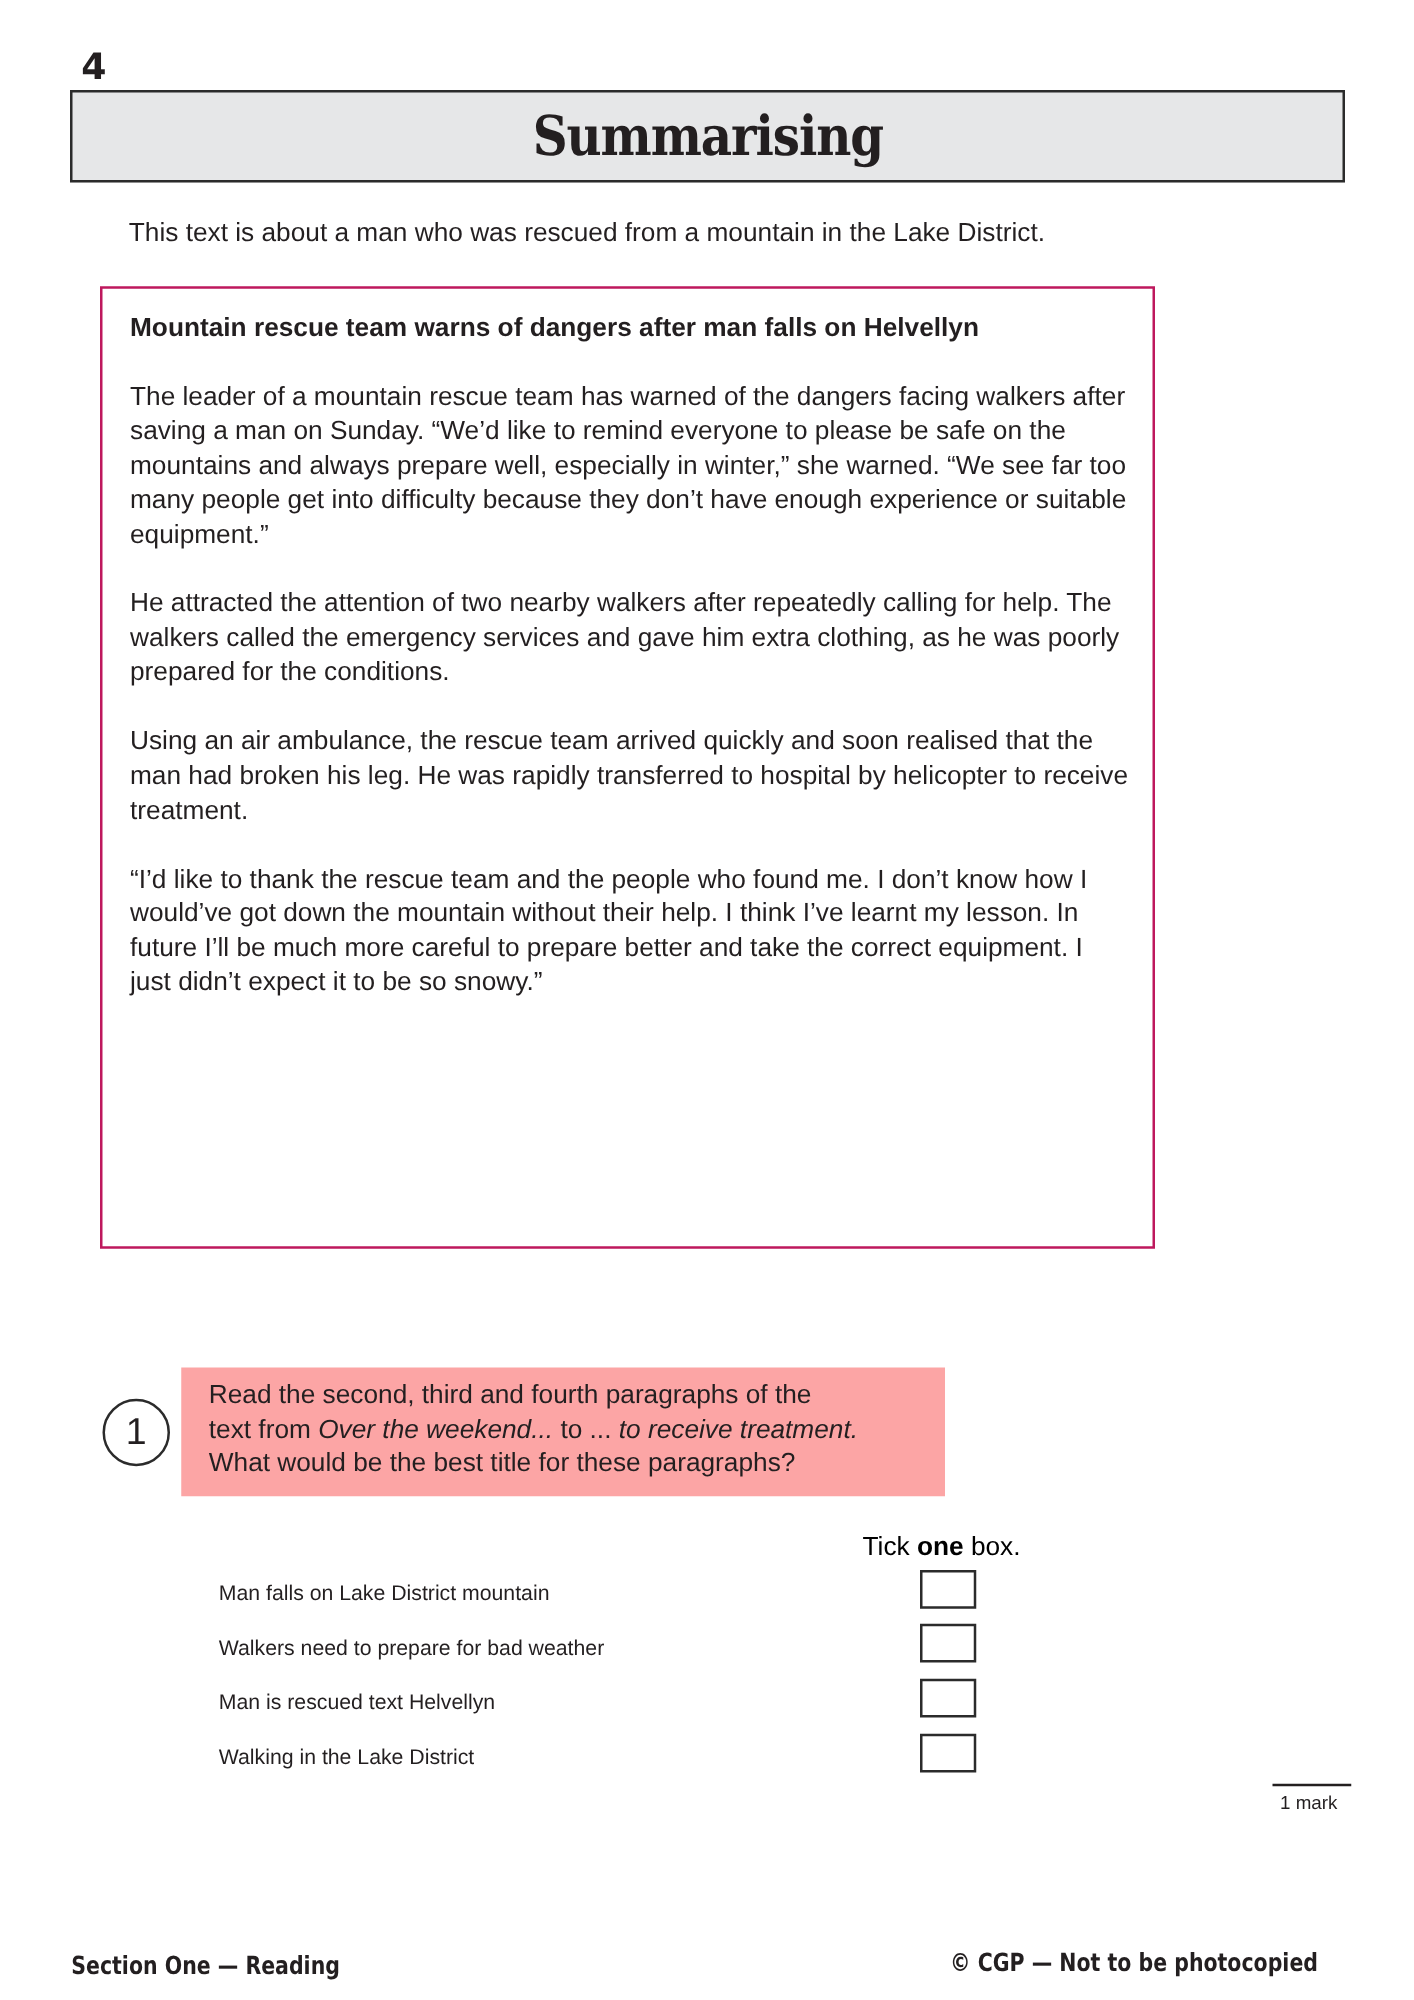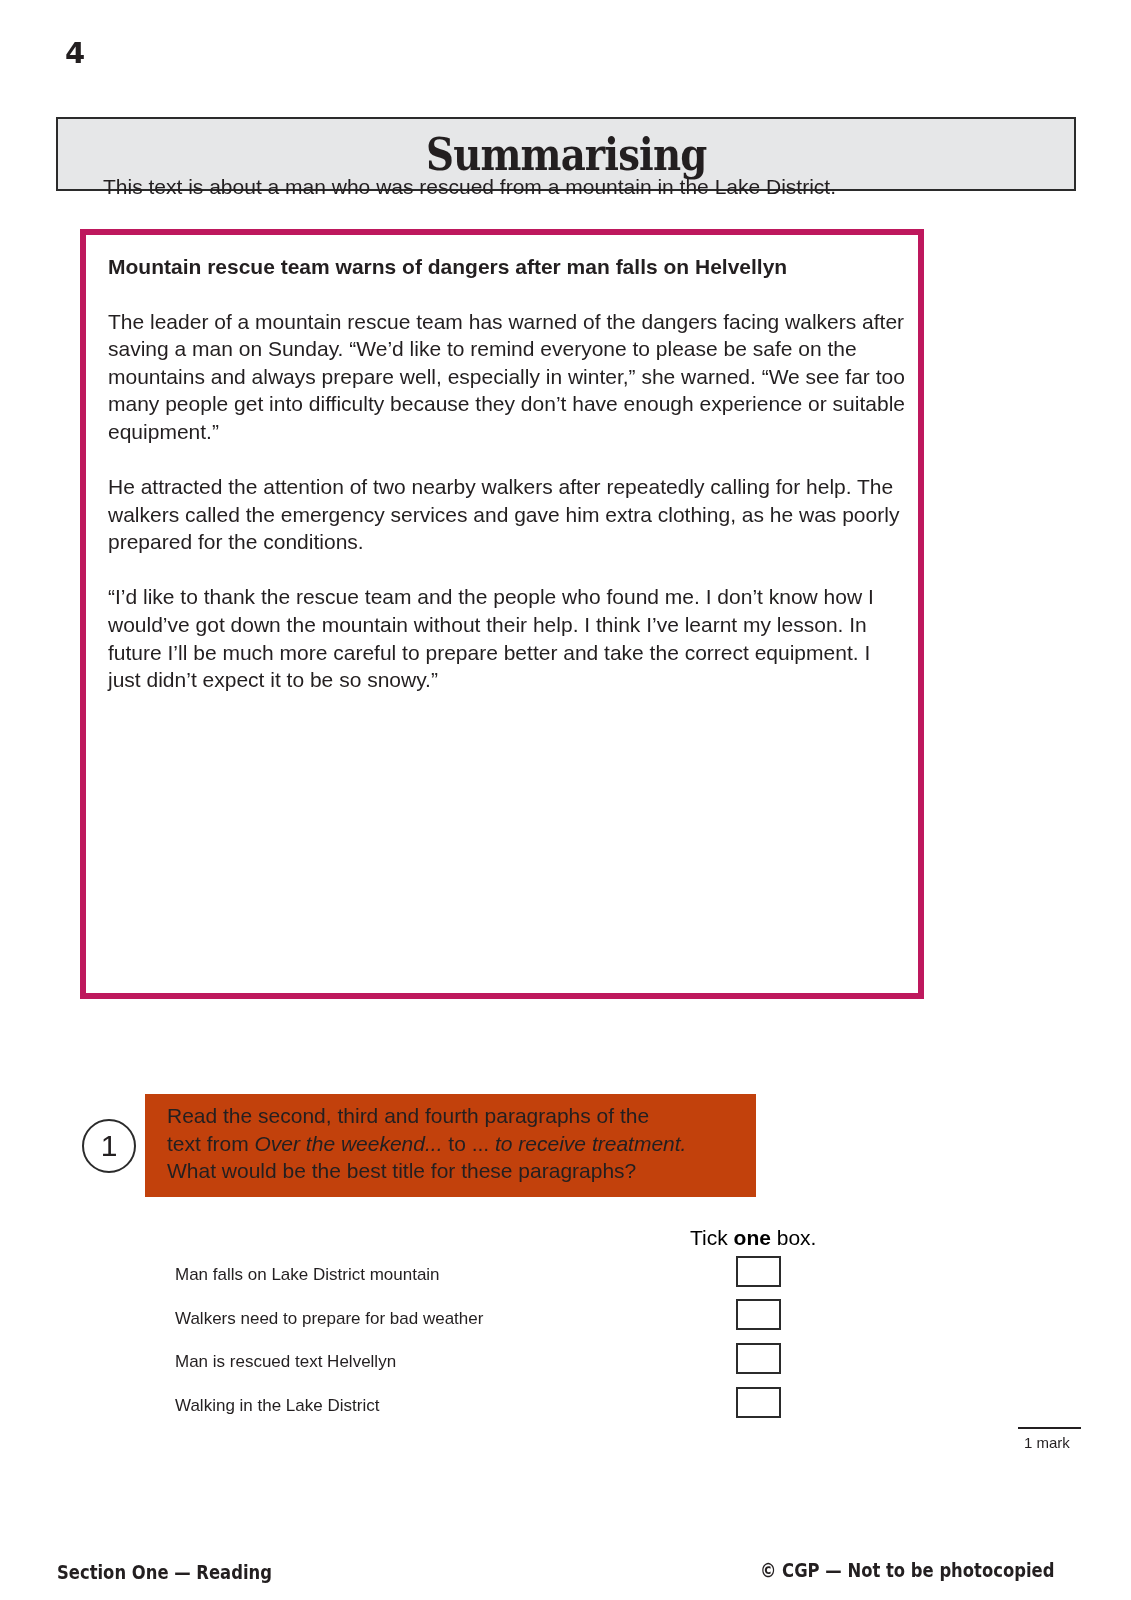--- a/index.html
+++ b/index.html
@@ -8,48 +8,48 @@
     font-family: "Liberation Sans", sans-serif; color: #231f20;
   }
   .abs { position: absolute; }
   .page-number {
     left: 65px; top: 36px; font-size: 29px; font-weight: bold;
     font-family: "DejaVu Sans", sans-serif; color: #231f20;
   }
   .title-box {
     left: 56px; top: 72px; width: 1016px; height: 70px;
     background: #e6e7e8; border: 2px solid #2b2b2b;
-    display: flex; align-items: center; justify-content: center; margin-top: 45px;
+    display: flex; align-items: center; justify-content: center;
   }
   .title-text {
     font-family: "DejaVu Serif", serif; font-weight: bold; font-size: 44px;
     letter-spacing: -1px; transform: scaleX(0.88); color: #231f20;
   }
   .intro {
     left: 103px; top: 175px; font-size: 21px; color: #231f20;
   }
   .passage {
     left: 80px; top: 229px; width: 844px; height: 770px;
-    border: 6px solid #be185d; box-sizing: border-box;
+    border: 2px solid #be185d; box-sizing: border-box;
   }
   .passage-inner {
     position: absolute; left: 22px; top: 18px; width: 800px;
     font-size: 21px; line-height: 27.6px; color: #231f20;
   }
   .passage-headline { font-weight: bold; margin: 0 0 27px 0; }
   .passage-para { margin: 0 0 27.5px 0; }
   .q-circle {
     left: 82px; top: 1119px; width: 54px; height: 54px; border-radius: 50%;
     border: 2px solid #2b2b2b; box-sizing: border-box;
     display: flex; align-items: center; justify-content: center;
     font-size: 30px; font-weight: normal; color: #231f20; background: #ffffff;
   }
   .q-box {
     left: 145px; top: 1094px; width: 611px; height: 103px;
-    background: #c2410c;
+    background: #fca5a5;
   }
   .q-text {
     position: absolute; left: 22px; top: 8px; width: 585px;
     font-size: 21px; line-height: 27.6px; color: #231f20;
   }
   .q-text i { font-style: italic; }
   .tick-instr { left: 690px; top: 1226px; font-size: 21px; color: #000000; }
   .tick-instr b { font-weight: bold; }
   .option { left: 175px; font-size: 17px; color: #231f20; }
   .checkbox {
@@ -78,20 +78,21 @@
   <span class="title-text">Summarising</span>
 </div>
 
 <div class="abs intro">This text is about a man who was rescued from a mountain in the Lake District.</div>
 
 <div class="abs passage">
   <div class="passage-inner">
     <p class="passage-headline">Mountain rescue team warns of dangers after man falls on Helvellyn</p>
     <p class="passage-para">The leader of a mountain rescue team has warned of the dangers facing walkers after saving a man on Sunday.  “We’d like to remind everyone to please be safe on the mountains and always prepare well, especially in winter,” she warned.  “We see far too many people get into difficulty because they don’t have enough experience or suitable equipment.”</p>
     <p class="passage-para">He attracted the attention of two nearby walkers after repeatedly calling for help.  The walkers called the emergency services and gave him extra clothing, as he was poorly prepared for the conditions.</p>
+    <p class="passage-para">Using an air ambulance, the rescue team arrived quickly and soon realised that the man had broken his leg.  He was rapidly transferred to hospital by helicopter to receive treatment.</p>
     <p class="passage-para">“I’d like to thank the rescue team and the people who found me.  I don’t know how I would’ve got down the mountain without their help.  I think I’ve learnt my lesson.  In future I’ll be much more careful to prepare better and take the correct equipment.  I just didn’t expect it to be so snowy.”</p>
   </div>
 </div>
 
 <div class="abs q-box">
   <div class="q-text">
     <div>Read the second, third and fourth paragraphs of the</div>
     <div><span>text from </span><i>Over the weekend...</i><span> to ... </span><i>to receive treatment.</i></div>
     <div>What would be the best title for these paragraphs?</div>
   </div>

